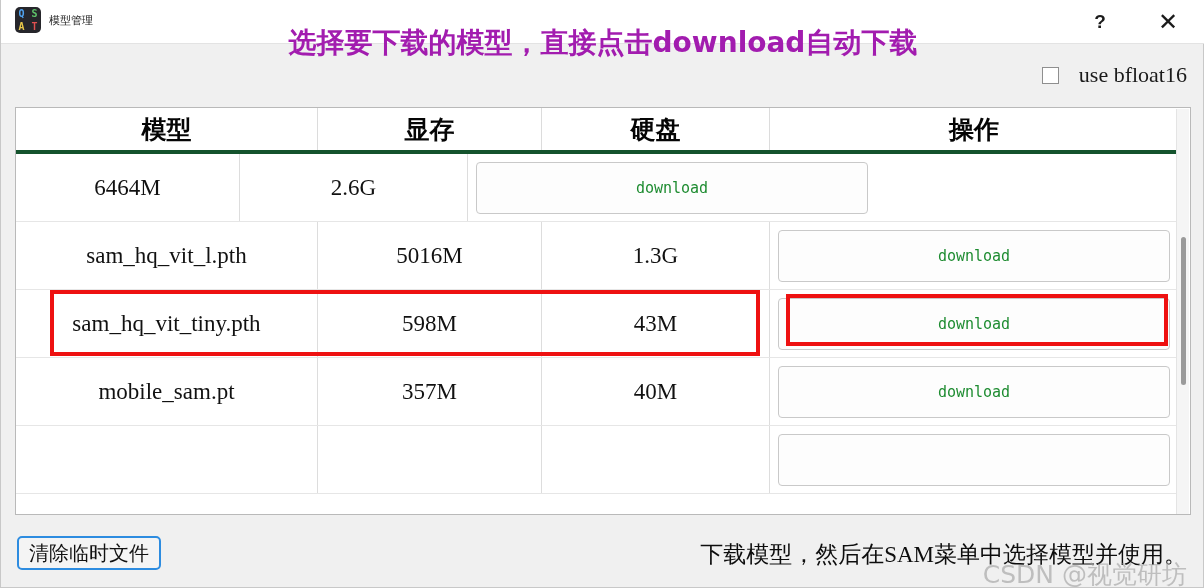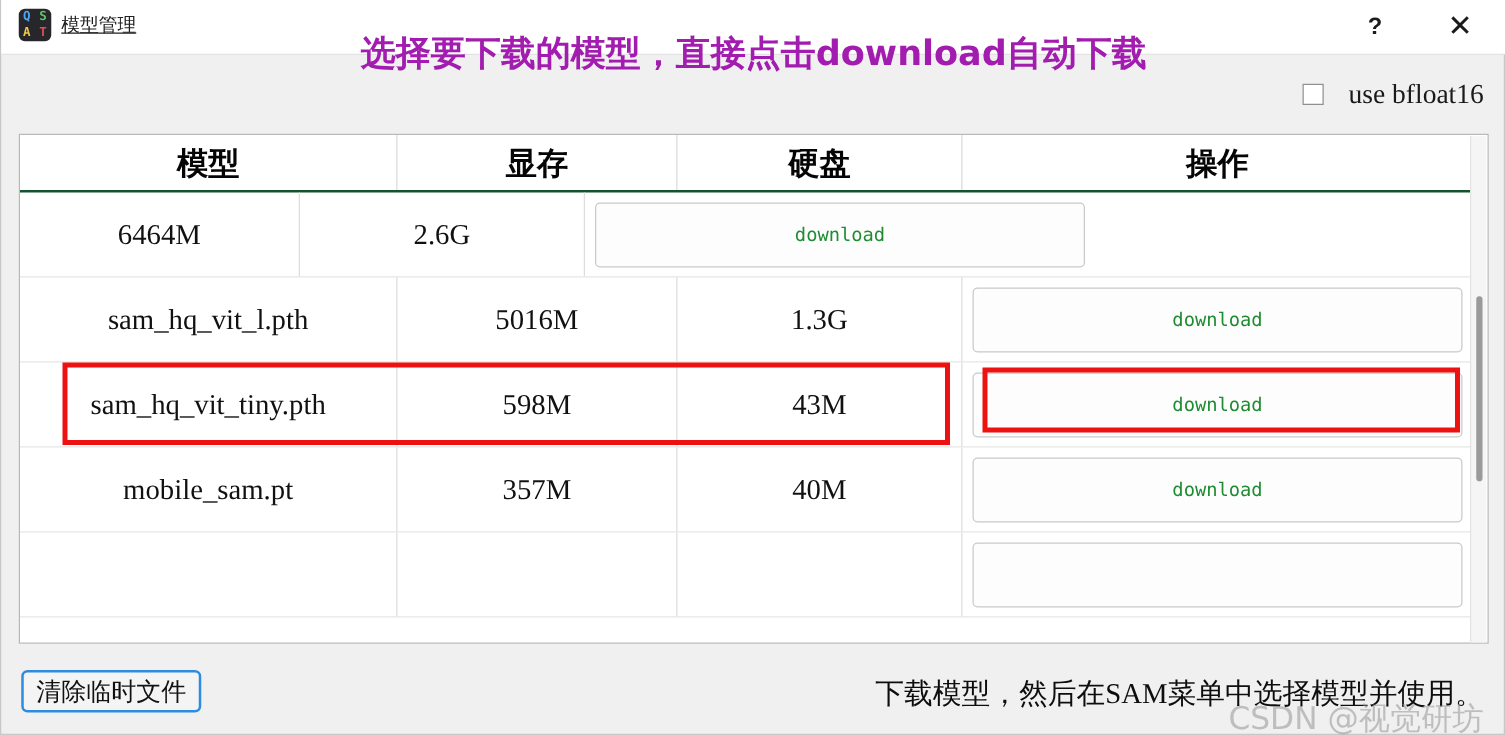--- a/index.html
+++ b/index.html
@@ -56,24 +56,23 @@
     text-align: center;
     overflow: hidden;
   }
   .app-icon span { display: block; }
   .ic-q { color: #4fa3f0; }
   .ic-s { color: #5ec46a; }
   .ic-a { color: #e8c84a; }
   .ic-t { color: #e05050; }
 
   #window-title {
-    font-size: 15px;
+    font-size: 11px;
     color: #202020;
     white-space: nowrap;
-    text-decoration: underline;
   }
 
   .win-btn {
     position: absolute;
     top: 0;
     width: 46px;
     height: 43px;
     display: flex;
     align-items: center;
     justify-content: center;
@@ -139,21 +138,21 @@
 
   .trow {
     position: relative;
     display: flex;
     height: 68px;
     box-sizing: border-box;
     border-bottom: 1px solid #e6e6e6;
   }
   .trow.header {
     height: 46px;
-    border-bottom: 2px solid #14532d;
+    border-bottom: 4px solid #14532d;
   }
   .trow.selected { background: #0a7ad6; }
 
   .cell {
     display: flex;
     align-items: center;
     justify-content: center;
     box-sizing: border-box;
     font-family: "Liberation Serif", serif;
     font-size: 23px;

